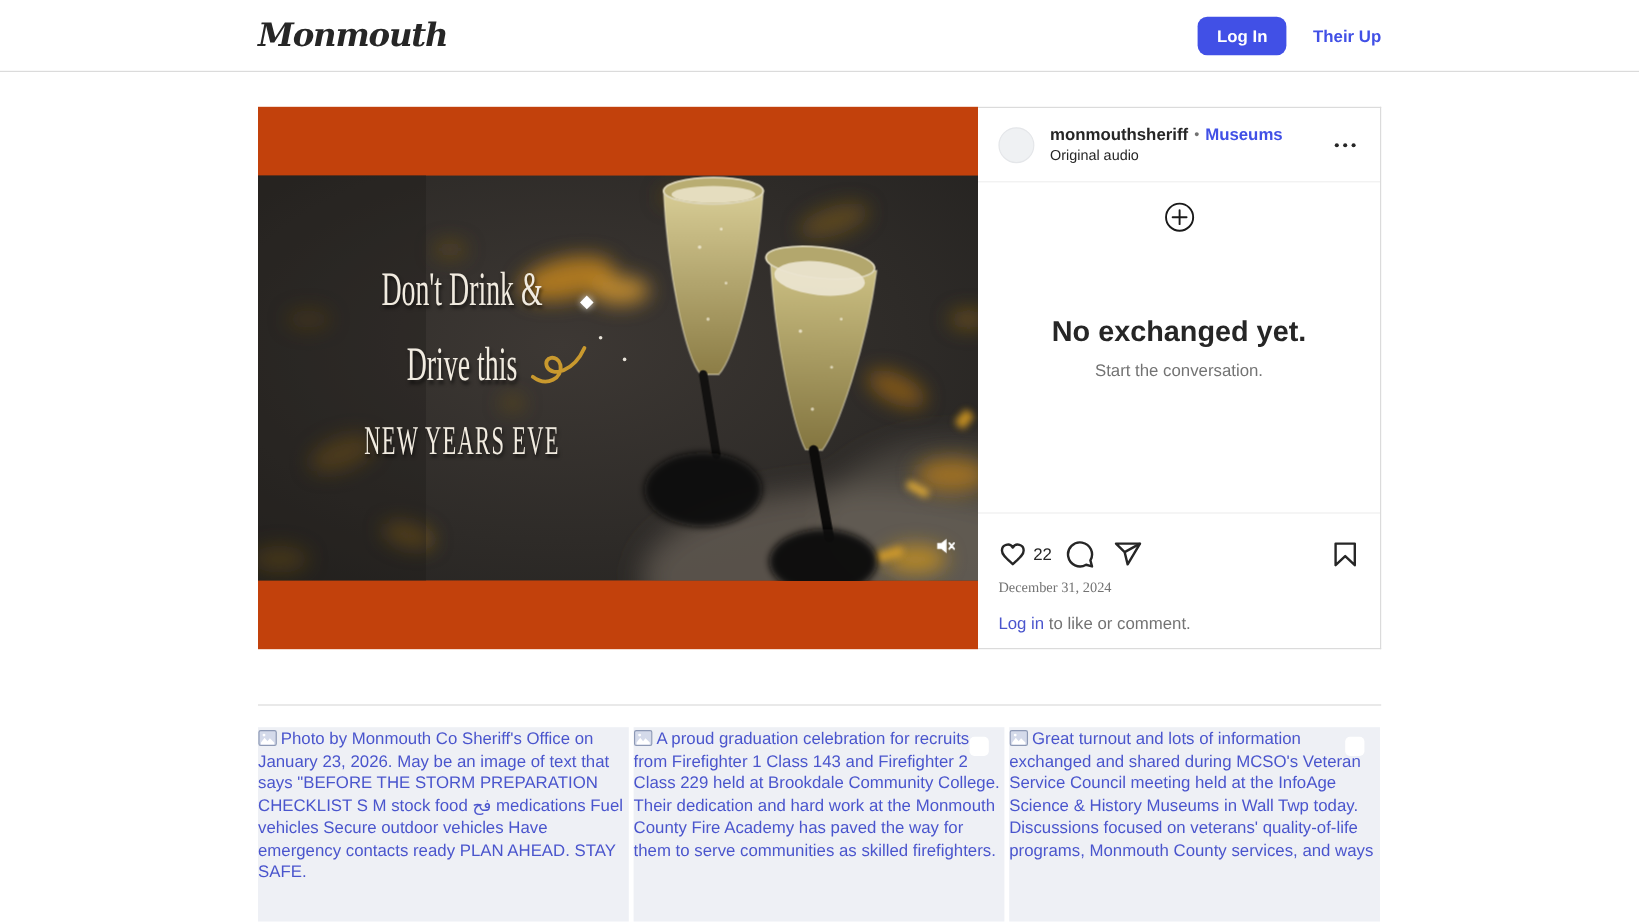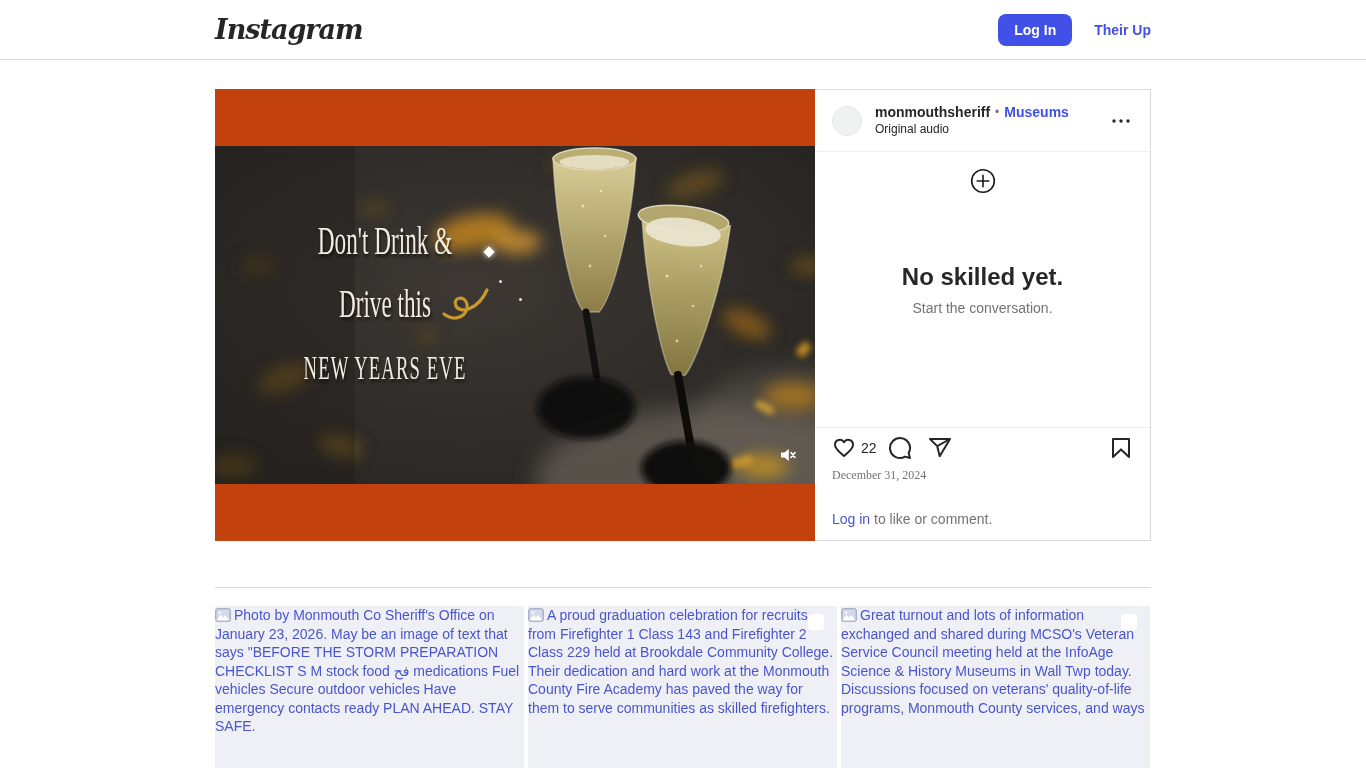--- a/index.html
+++ b/index.html
@@ -54,21 +54,21 @@
   .audio{font-size:12px;margin-top:1px;}
   .more-dots{margin-left:auto;cursor:pointer;display:flex;align-items:center;}
 
   .panel-comments{flex:1;position:relative;display:flex;flex-direction:column;
     align-items:center;justify-content:center;}
   .plus-wrap{position:absolute;top:16px;left:50%;transform:translateX(-50%);cursor:pointer;}
   .nc-title{font-size:24px;font-weight:800;}
   .nc-sub{font-size:14px;color:var(--text-secondary);margin-top:9px;}
 
   .panel-actions{flex:none;height:113px;border-top:1px solid var(--divider);
-    padding:8px 17px 13px;display:flex;flex-direction:column;}
+    padding:22px 17px 13px;display:flex;flex-direction:column;}
   .action-row{display:flex;align-items:center;}
   .aicon{cursor:pointer;display:flex;align-items:center;}
   .like-count{font-size:14px;margin-left:5px;margin-right:11px;}
   .gap16{margin-left:16px;}
   .save{margin-left:auto;}
   .post-date{font-size:12px;color:var(--text-secondary);margin-top:8px;font-family:Liberation Serif, serif;}
   .login-row{margin-top:auto;font-size:14px;color:var(--text-secondary);}
   .login-row a{color:var(--link-blue);text-decoration:none;cursor:pointer;}
 
   
@@ -81,21 +81,21 @@
     font-size:14px;line-height:18.5px;color:var(--link-blue);}
   .broken-ico{display:inline-block;width:16px;height:14px;margin-right:3px;vertical-align:-2px;}
   .carousel-badge{position:absolute;top:8px;right:13px;width:16px;height:16px;
     background:#fff;border-radius:4px;}
 </style>
 </head>
 <body>
 
 <header class="navbar">
   <div class="container">
-    <div class="logo">Instagram</div>
+    <div class="logo">Monmouth</div>
     <div class="nav-right">
       <button class="btn-login">Log In</button>
       <a class="link-signup">Their Up</a>
     </div>
   </div>
 </header>
 
 <div class="container">
   <div class="card">
 
@@ -218,21 +218,21 @@
         </div>
       </div>
 
       <div class="panel-comments">
         <div class="plus-wrap">
           <svg width="26" height="26" viewBox="0 0 26 26">
             <circle cx="13" cy="13" r="11.3" fill="none" stroke="#1a1a1a" stroke-width="1.6"></circle>
             <path d="M13 7.2 V18.8 M7.2 13 H18.8" stroke="#1a1a1a" stroke-width="1.6" stroke-linecap="round"></path>
           </svg>
         </div>
-        <div class="nc-title">No skilled yet.</div>
+        <div class="nc-title">No exchanged yet.</div>
         <div class="nc-sub">Start the conversation.</div>
       </div>
 
       <div class="panel-actions">
         <div class="action-row">
           <span class="aicon">
             <svg width="24" height="24" viewBox="0 0 24 24" fill="none" stroke="#262626" stroke-width="2" stroke-linejoin="round">
               <path d="M12 20.1 C 7.2 15.7 3 12.7 3 8.9 A4.8 4.8 0 0 1 12 6.3 A4.8 4.8 0 0 1 21 8.9 C 21 12.7 16.8 15.7 12 20.1 Z"></path>
             </svg>
           </span>

